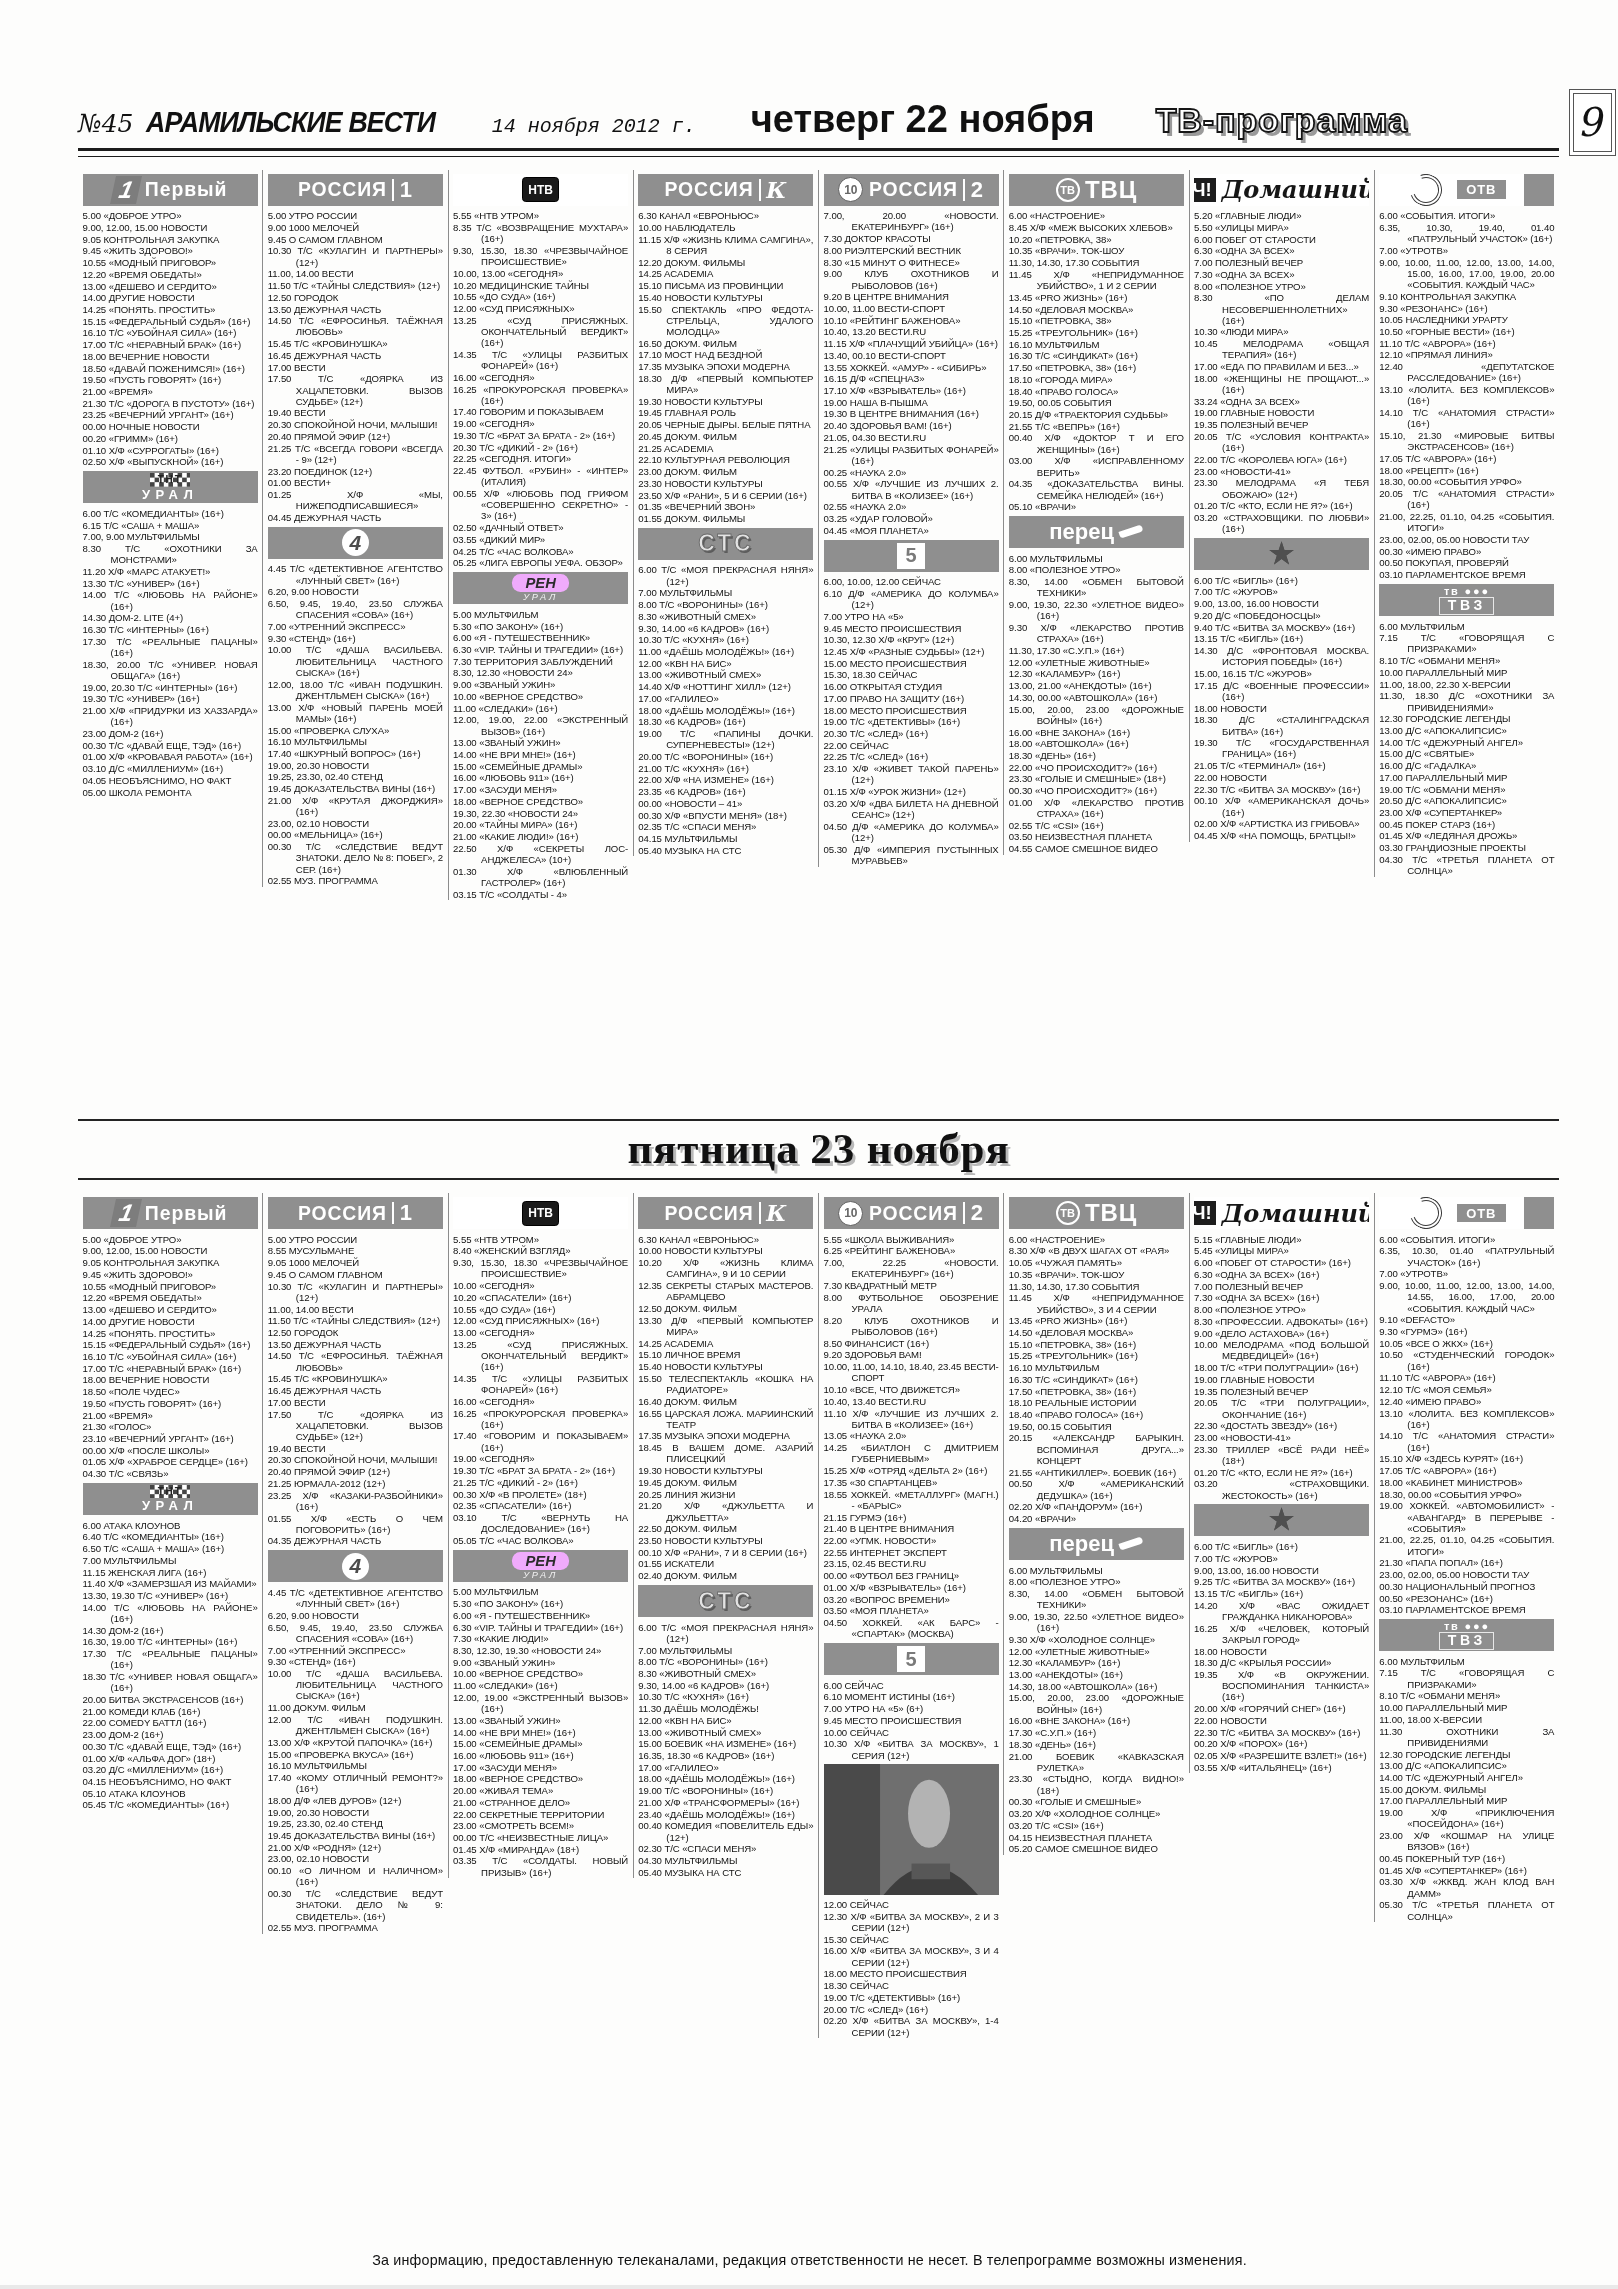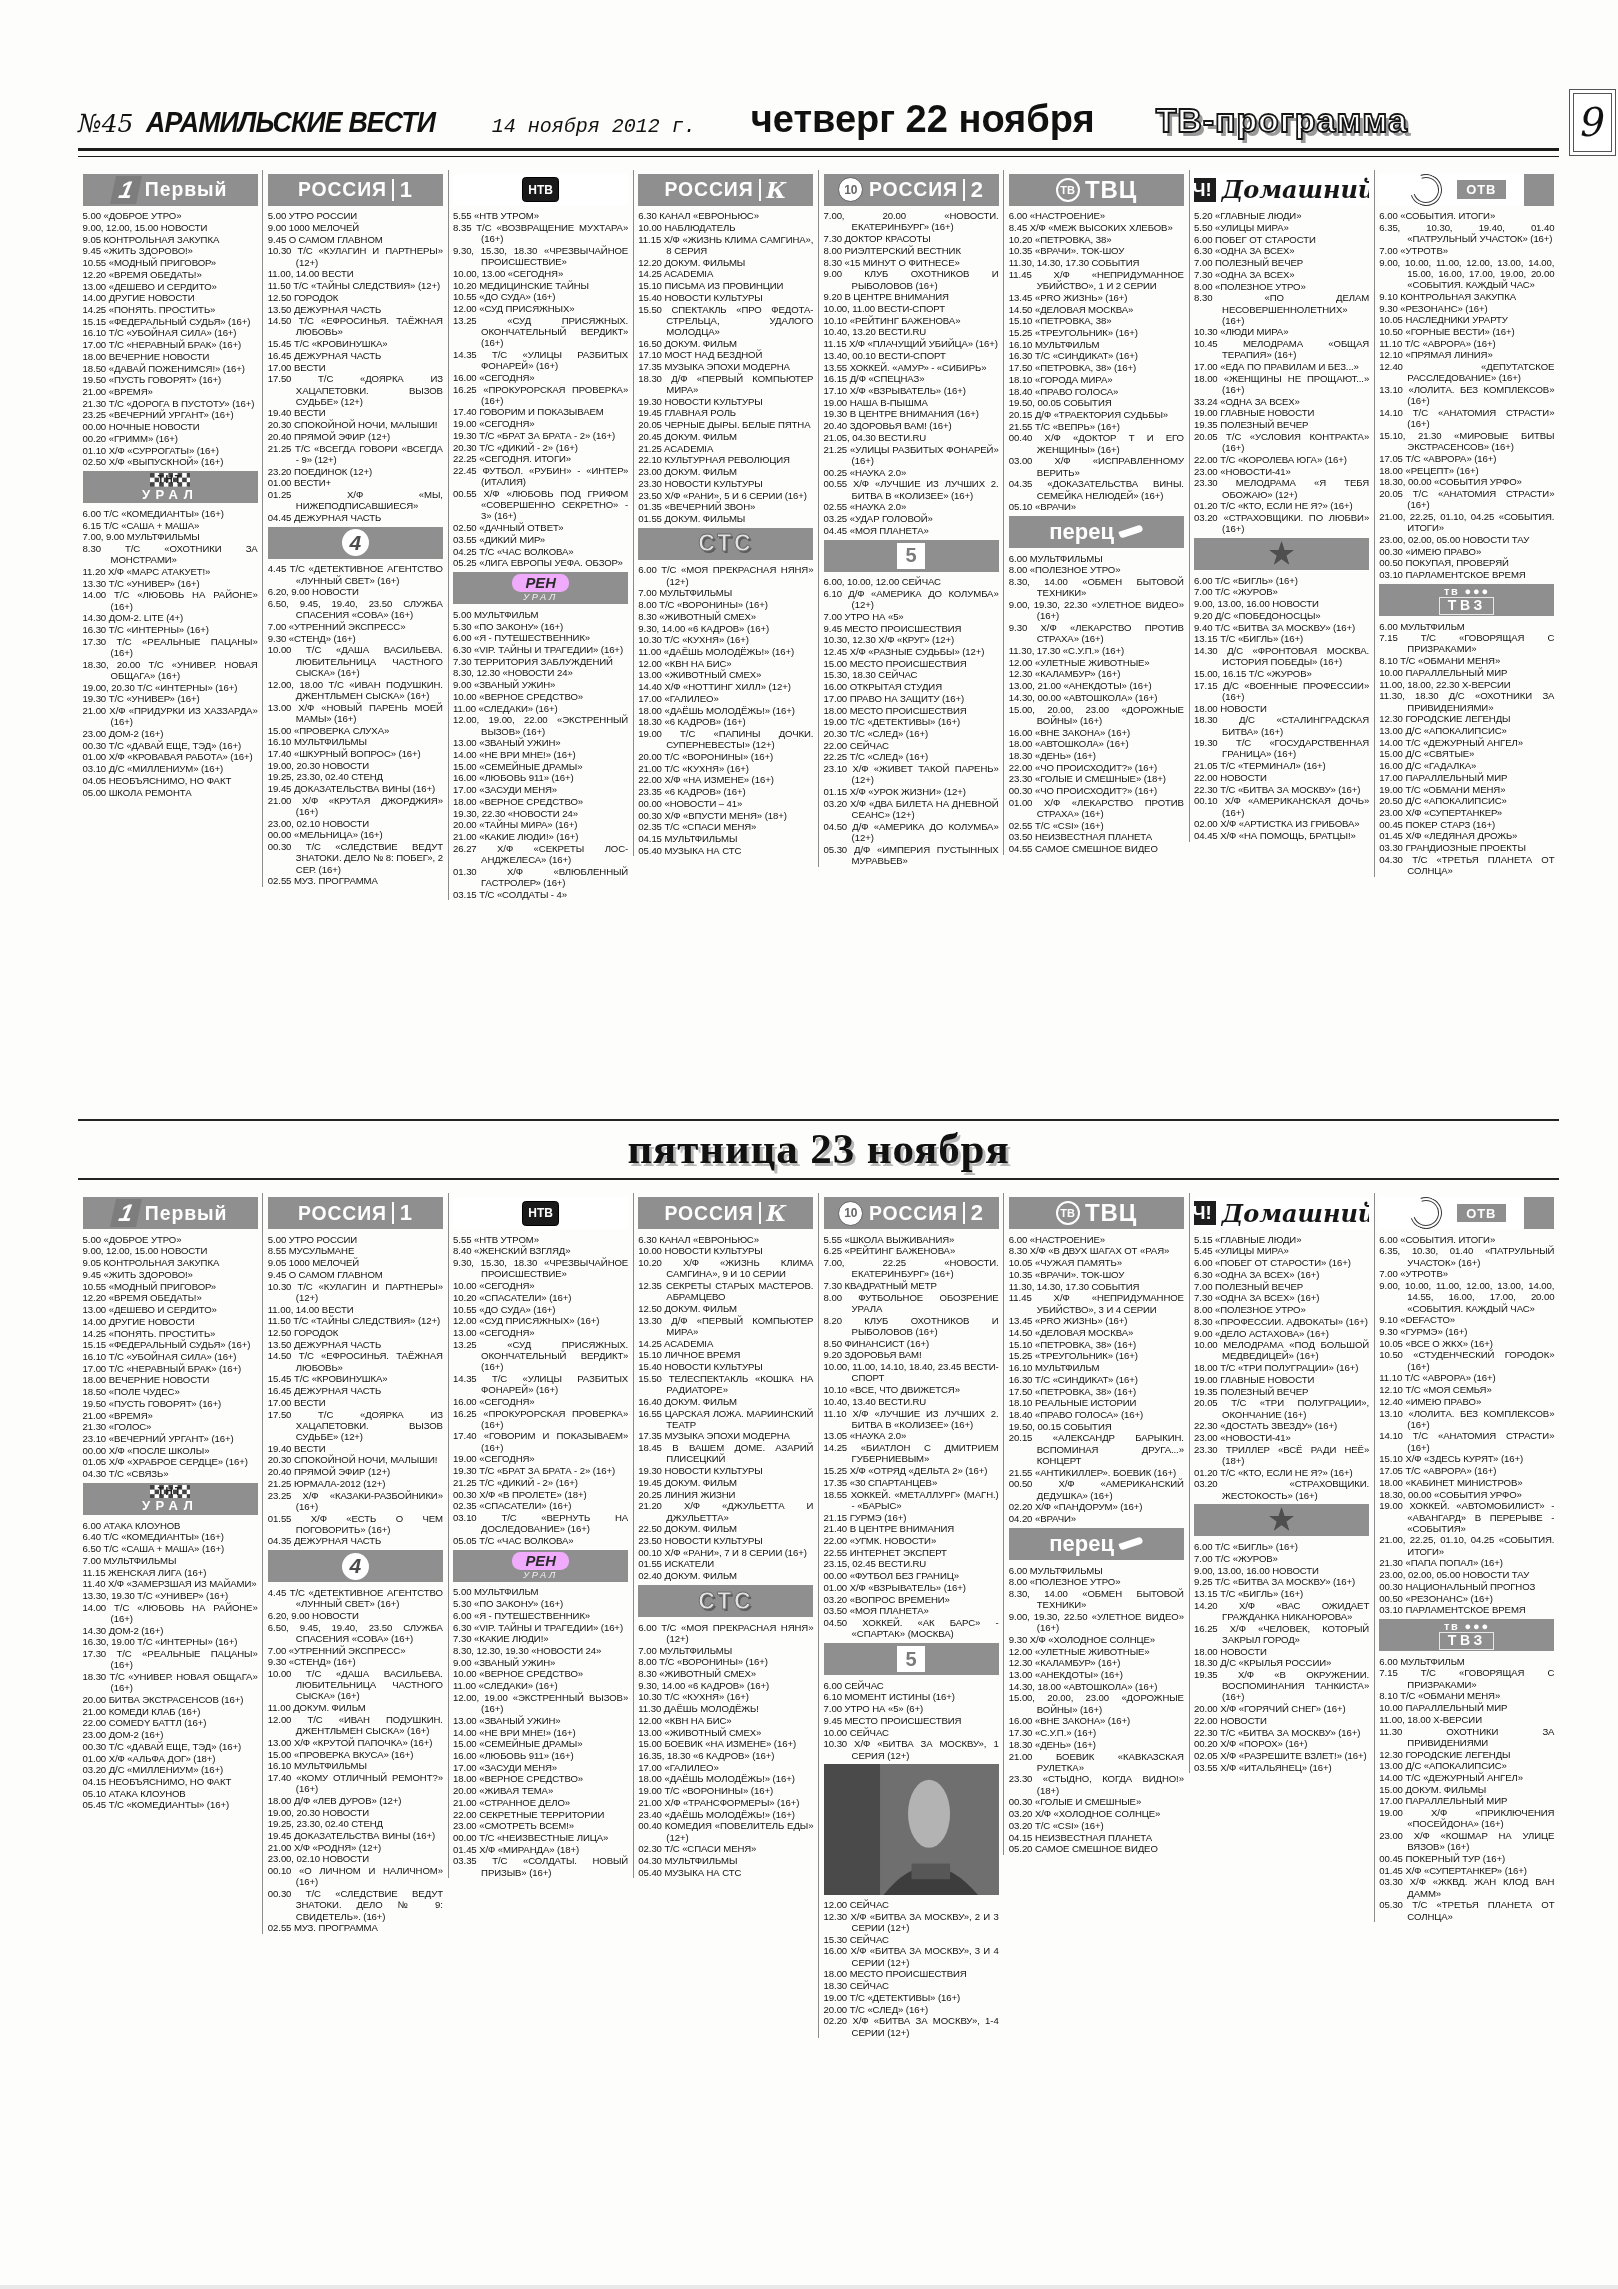--- a/index.html
+++ b/index.html
@@ -259,21 +259,21 @@
             <div class="prog">12.00, 19.00, 22.00 «ЭКСТРЕННЫЙ ВЫЗОВ» (16+)</div>
             <div class="prog">13.00 «ЗВАНЫЙ УЖИН»</div>
             <div class="prog">14.00 «НЕ ВРИ МНЕ!» (16+)</div>
             <div class="prog">15.00 «СЕМЕЙНЫЕ ДРАМЫ»</div>
             <div class="prog">16.00 «ЛЮБОВЬ 911» (16+)</div>
             <div class="prog">17.00 «ЗАСУДИ МЕНЯ»</div>
             <div class="prog">18.00 «ВЕРНОЕ СРЕДСТВО»</div>
             <div class="prog">19.30, 22.30 «НОВОСТИ 24»</div>
             <div class="prog">20.00 «ТАЙНЫ МИРА» (16+)</div>
             <div class="prog">21.00 «КАКИЕ ЛЮДИ!» (16+)</div>
-            <div class="prog">26.27 Х/Ф «СЕКРЕТЫ ЛОС-АНДЖЕЛЕСА» (16+)</div>
+            <div class="prog">22.50 Х/Ф «СЕКРЕТЫ ЛОС-АНДЖЕЛЕСА» (10+)</div>
             <div class="prog">01.30 Х/Ф «ВЛЮБЛЕННЫЙ ГАСТРОЛЕР» (16+)</div>
             <div class="prog">03.15 Т/С «СОЛДАТЫ - 4»</div>
           </div>
         </div>
         <div class="col">
           <div class="ch-head ch-rossiyaK">
             <span class="lg-label">РОССИЯ</span>
             <span class="lg-divider"></span>
             <span class="lg-suffix lg-label">К</span>
           </div>
@@ -1002,14 +1002,15 @@
             <div class="prog">23.00 Х/Ф «КОШМАР НА УЛИЦЕ ВЯЗОВ» (16+)</div>
             <div class="prog">00.45 ПОКЕРНЫЙ ТУР (16+)</div>
             <div class="prog">01.45 Х/Ф «СУПЕРТАНКЕР» (16+)</div>
             <div class="prog">03.30 Х/Ф «ЖКВД. ЖАН КЛОД ВАН ДАММ»</div>
             <div class="prog">05.30 Т/С «ТРЕТЬЯ ПЛАНЕТА ОТ СОЛНЦА»</div>
           </div>
         </div>
       </div>
   </div>
 
+  <div class="footer-note">За информацию, предоставленную телеканалами, редакция ответственности не несет. В телепрограмме возможны изменения.</div>
 </div>
 
 
 </body></html>

